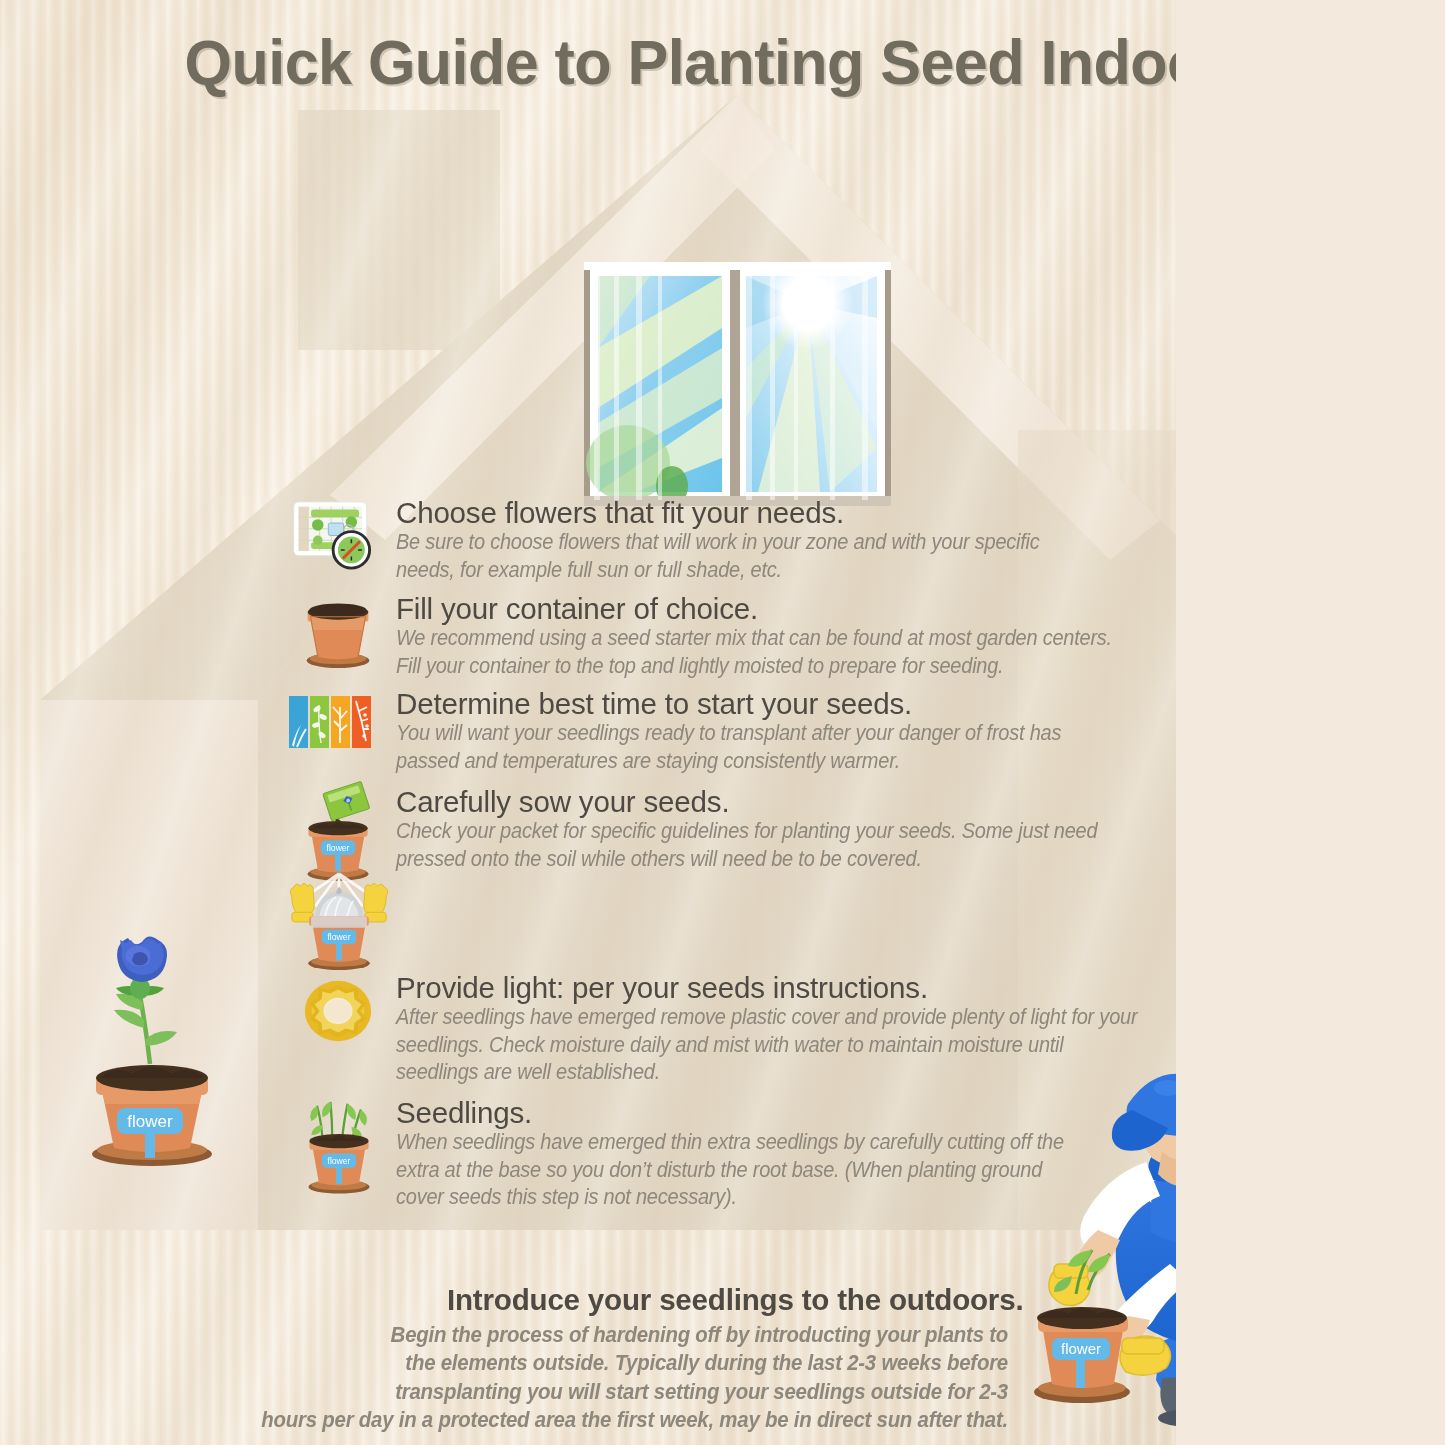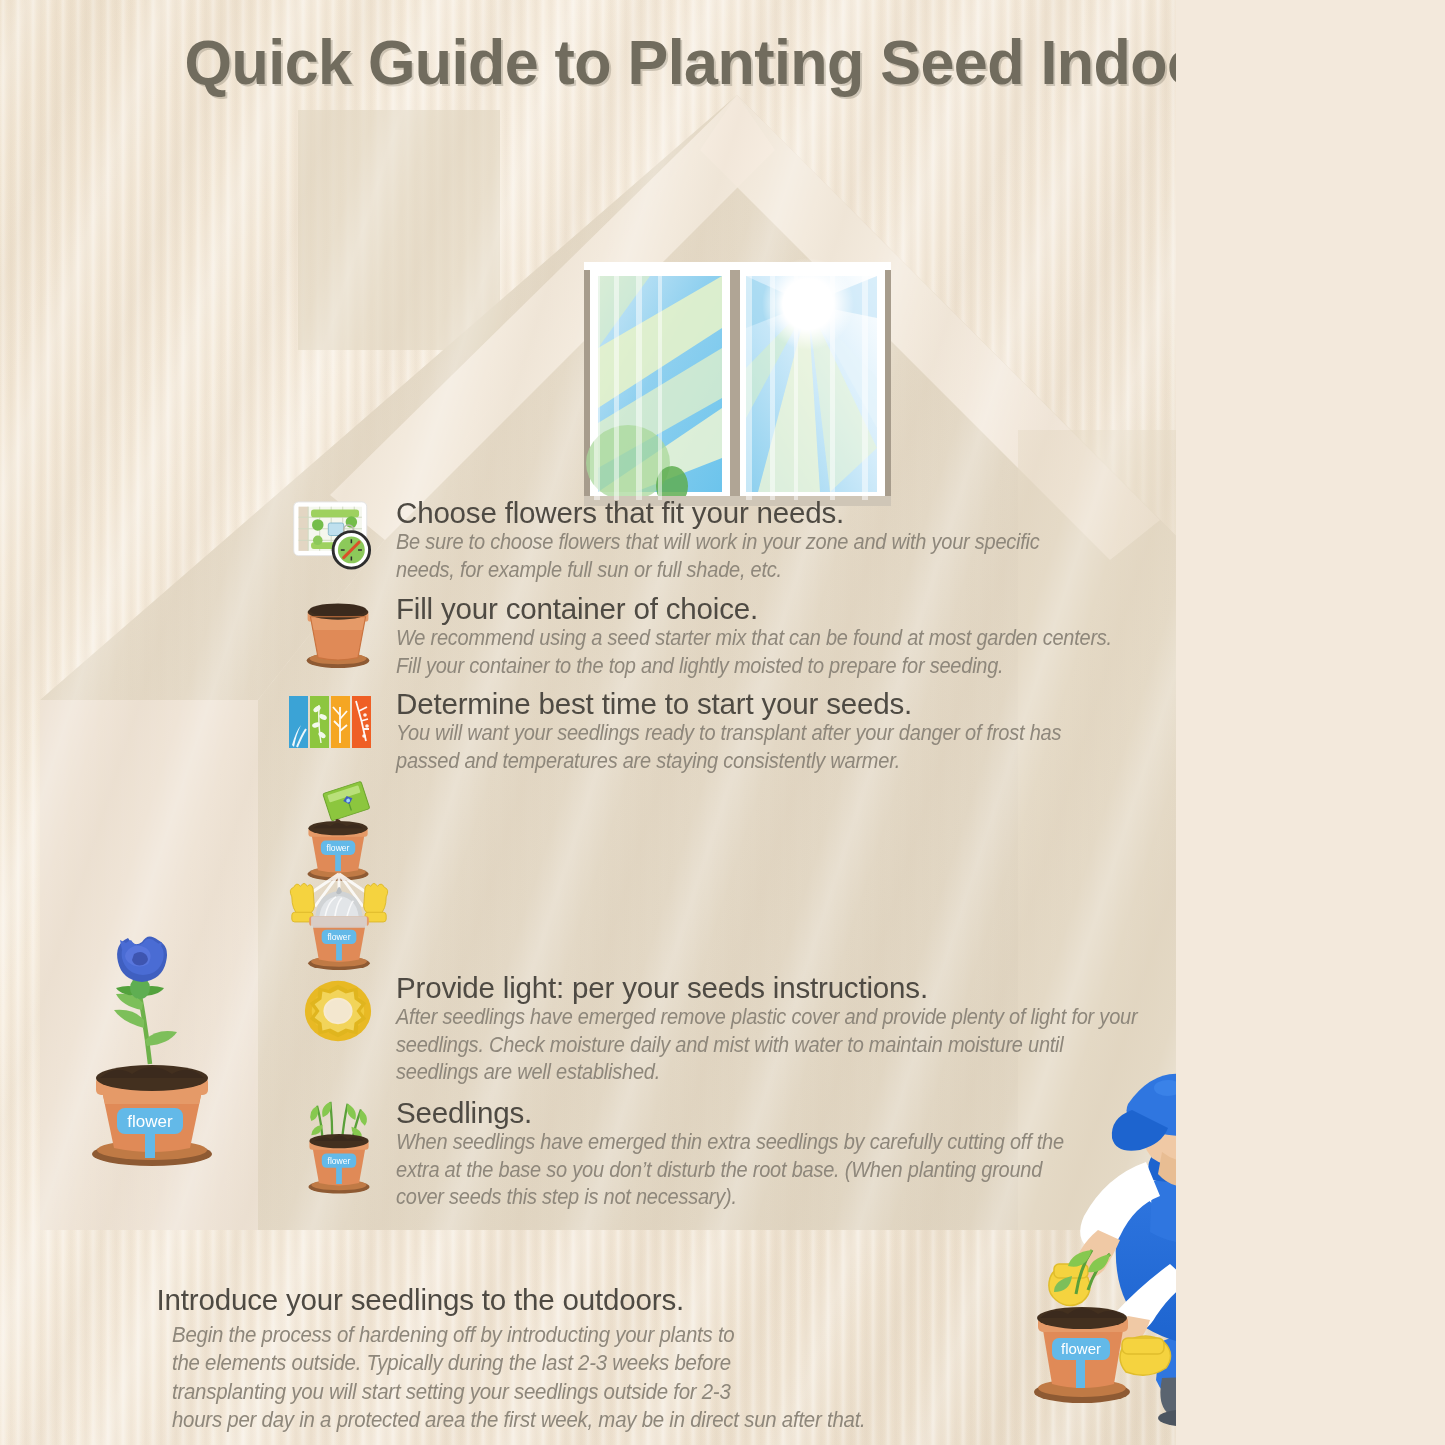--- a/index.html
+++ b/index.html
@@ -83,21 +83,21 @@
     line-height: 1.30;
     letter-spacing: -0.25px;
     font-family: "Liberation Sans", sans-serif;
     transform: scaleX(0.93);
     transform-origin: left top;
     width: 108%;
   }
   .step-body div { white-space: nowrap; }
 
   
-  .outro { position: absolute; left: 150px; top: 1283px; width: 880px; text-align: left; }
+  .outro { position: absolute; left: 150px; top: 1283px; width: 880px; text-align: right; font-weight: bold; }
   .outro-head {
     font-size: 30px; color: #4e4a43;
     letter-spacing: -0.2px; white-space: nowrap;
     transform: scaleX(0.985);
   }
   .outro-body {
     margin-top: 4px;
     font-size: 21.5px; font-style: italic; color: #8e877b;
     line-height: 1.32; letter-spacing: -0.25px;
     transform: scaleX(0.95);
@@ -340,20 +340,27 @@
           <path d="M16 54 L72 54 L65 93 Q44 98 23 93 Z" fill="#e08a57"></path>
           <rect x="13" y="48" width="62" height="10" rx="3" fill="#e59a68"></rect>
           <ellipse cx="44" cy="49" rx="31" ry="7.5" fill="#43301f"></ellipse>
           <path d="M18 49 Q27 42 36 47 Q44 40 53 47 Q63 42 70 49 Z" fill="#3b2a1d"></path>
 
           <rect x="26" y="62" width="36" height="15" rx="5" fill="#63b9e8"></rect>
           <rect x="41" y="75" width="6" height="19" fill="#63b9e8"></rect>
           <text x="44" y="73" font-family="Liberation Sans, sans-serif" font-size="9" fill="#ffffff" text-anchor="middle">flower</text>
         </svg>
       </div>
+      <div class="step-text">
+        <div class="step-head">Carefully sow your seeds.</div>
+        <div class="step-body">
+          <div>Check your packet for specific guidelines for planting your seeds.  Some just need</div>
+          <div>pressed onto the soil while others will need be to be covered.</div>
+        </div>
+      </div>
     </div>
 
     <div class="step" style="height:93px;">
       <div class="step-icon" style="top:-12px;left:-2px;">
         <svg viewBox="0 0 110 108" width="106" height="104">
 
           <g stroke="#ffffff" stroke-width="3" opacity="0.85">
             <path d="M55 6 L30 40 M55 6 L80 40 M55 6 L55 40 M55 6 L14 34 M55 6 L96 34"></path>
           </g>
 

